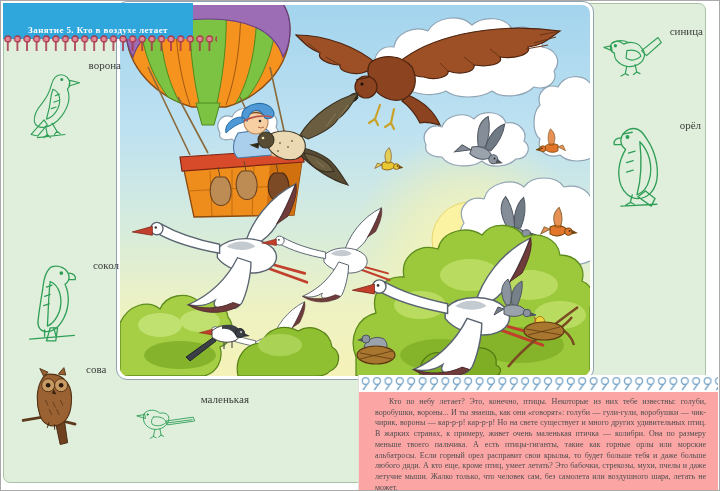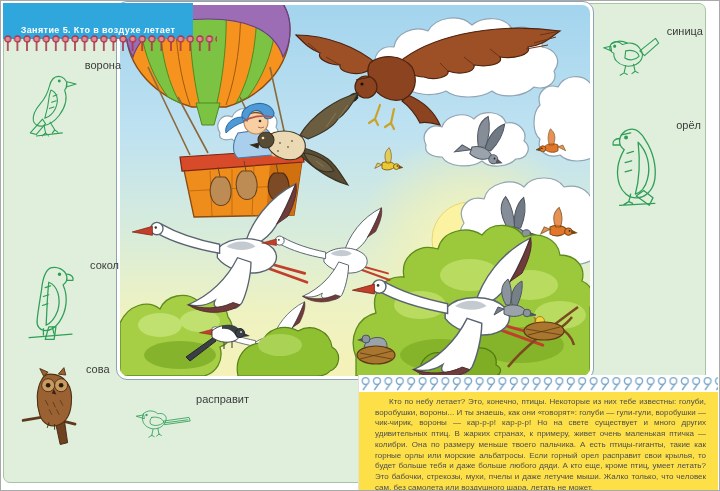--- a/index.html
+++ b/index.html
@@ -1,25 +1,25 @@
 <!DOCTYPE html>
 <html><head>
 <meta charset="utf-8">
 <style>
   html,body{margin:0;padding:0;background:#fff;}
-  .canvas{position:relative;width:720px;height:491px;background:#fff;border:1px solid #a9a9a9;box-sizing:border-box;overflow:hidden;font-family:Liberation Sans, sans-serif;padding-left:24px;}
+  .canvas{position:relative;width:720px;height:491px;background:#fff;border:1px solid #a9a9a9;box-sizing:border-box;overflow:hidden;font-family:Liberation Serif, serif;padding-left:24px;}
   .page-green{position:absolute;left:2px;top:2px;width:701px;height:478px;background:#e0efdc;border:1px solid #a9c4a4;border-radius:7px;}
   .illu-frame{position:absolute;left:115px;top:0px;width:478px;height:379px;background:#fff;border:1px solid #8fa3b5;border-radius:11px;padding:3px;box-sizing:border-box;}
   .illu-frame svg{display:block;width:470px;height:371px;}
   .header-band{position:absolute;left:2px;top:2px;width:190px;height:36px;background:#2fa6dc;border-radius:0 0 3px 0;z-index:30;display:flex;align-items:flex-end;justify-content:center;padding-bottom:4px;box-sizing:border-box;}
   .header-band span{color:#fff;font-size:9px;font-weight:bold;letter-spacing:.4px;white-space:nowrap;}
   .spiral-top{position:absolute;left:2px;top:33px;z-index:31;}
   .bird-item{position:absolute;display:flex;flex-direction:row;align-items:flex-start;gap:1px;z-index:5;}
   .bird-item .lbl{font-size:11px;color:#3c3c3c;}
-  .text-page{position:absolute;left:357px;top:374px;width:359px;height:116px;background:#fde047;border-left:1px solid #e2e2da;z-index:40;}
+  .text-page{position:absolute;left:357px;top:374px;width:359px;height:116px;background:#fca5a5;border-left:1px solid #e2e2da;z-index:40;}
   .text-page p{margin:5px 12px 0 16px;font-size:8px;line-height:1.34;text-align:justify;text-indent:14px;color:#4e4e4e;}
   .spiral-bottom{display:block;}
 </style>
 </head>
 <body>
 
 <div class="canvas">
   <div class="page-green"></div>
 
   <div class="illu-frame">
@@ -283,21 +283,21 @@
 
   <div class="bird-item" style="left:128px;top:392px;width:120px">
     <svg width="110" height="56" viewBox="0 0 110 60" stroke="#2f9e57" fill="none" stroke-width="1.4" stroke-linecap="round" stroke-linejoin="round">
       <path d="M24 18 C30 11 42 12 48 18 C56 16 62 20 62 26 C62 34 54 42 44 43 C34 44 25 38 23 30 C22 26 22 21 24 18 Z"></path>
       <path d="M24 20 L12 22 L25 26 Z"></path>
         <circle cx="29" cy="20" r="1.2" fill="#2f9e57"></circle>
       <path d="M38 24 C48 22 56 26 58 32 C52 38 42 39 36 35 C34 31 35 27 38 24 Z"></path>
       <path d="M58 30 L100 24 L102 30 L60 36 Z M60 33 L98 28"></path>
       <path d="M40 44 L38 54 M38 54 L33 57 M38 54 L42 56 M48 42 L50 52 M50 52 L46 55 M50 52 L54 54"></path>
     </svg>
-    <div class="lbl">расправит</div>
+    <div class="lbl">маленькая</div>
   </div>
 
 
   <div class="bird-item" style="left:598px;top:24px;width:104px">
     <svg width="82" height="62" viewBox="0 0 85 65" stroke="#2f9e57" fill="none" stroke-width="1.4" stroke-linecap="round" stroke-linejoin="round">
       <path d="M30 18 C24 12 16 14 14 20 C13 24 15 28 19 29 C18 36 24 43 33 45 C43 47 53 42 55 34 C56 30 55 26 52 23 C48 16 38 14 30 18 Z"></path>
       <path d="M15 20 L6 22 L16 26 Z"></path>
         <circle cx="20" cy="20" r="1.3" fill="#2f9e57"></circle>
       <path d="M16 17 C22 13 30 13 36 16"></path>
       <path d="M34 26 C42 24 50 27 51 33 C46 38 38 39 33 35 Z"></path>

